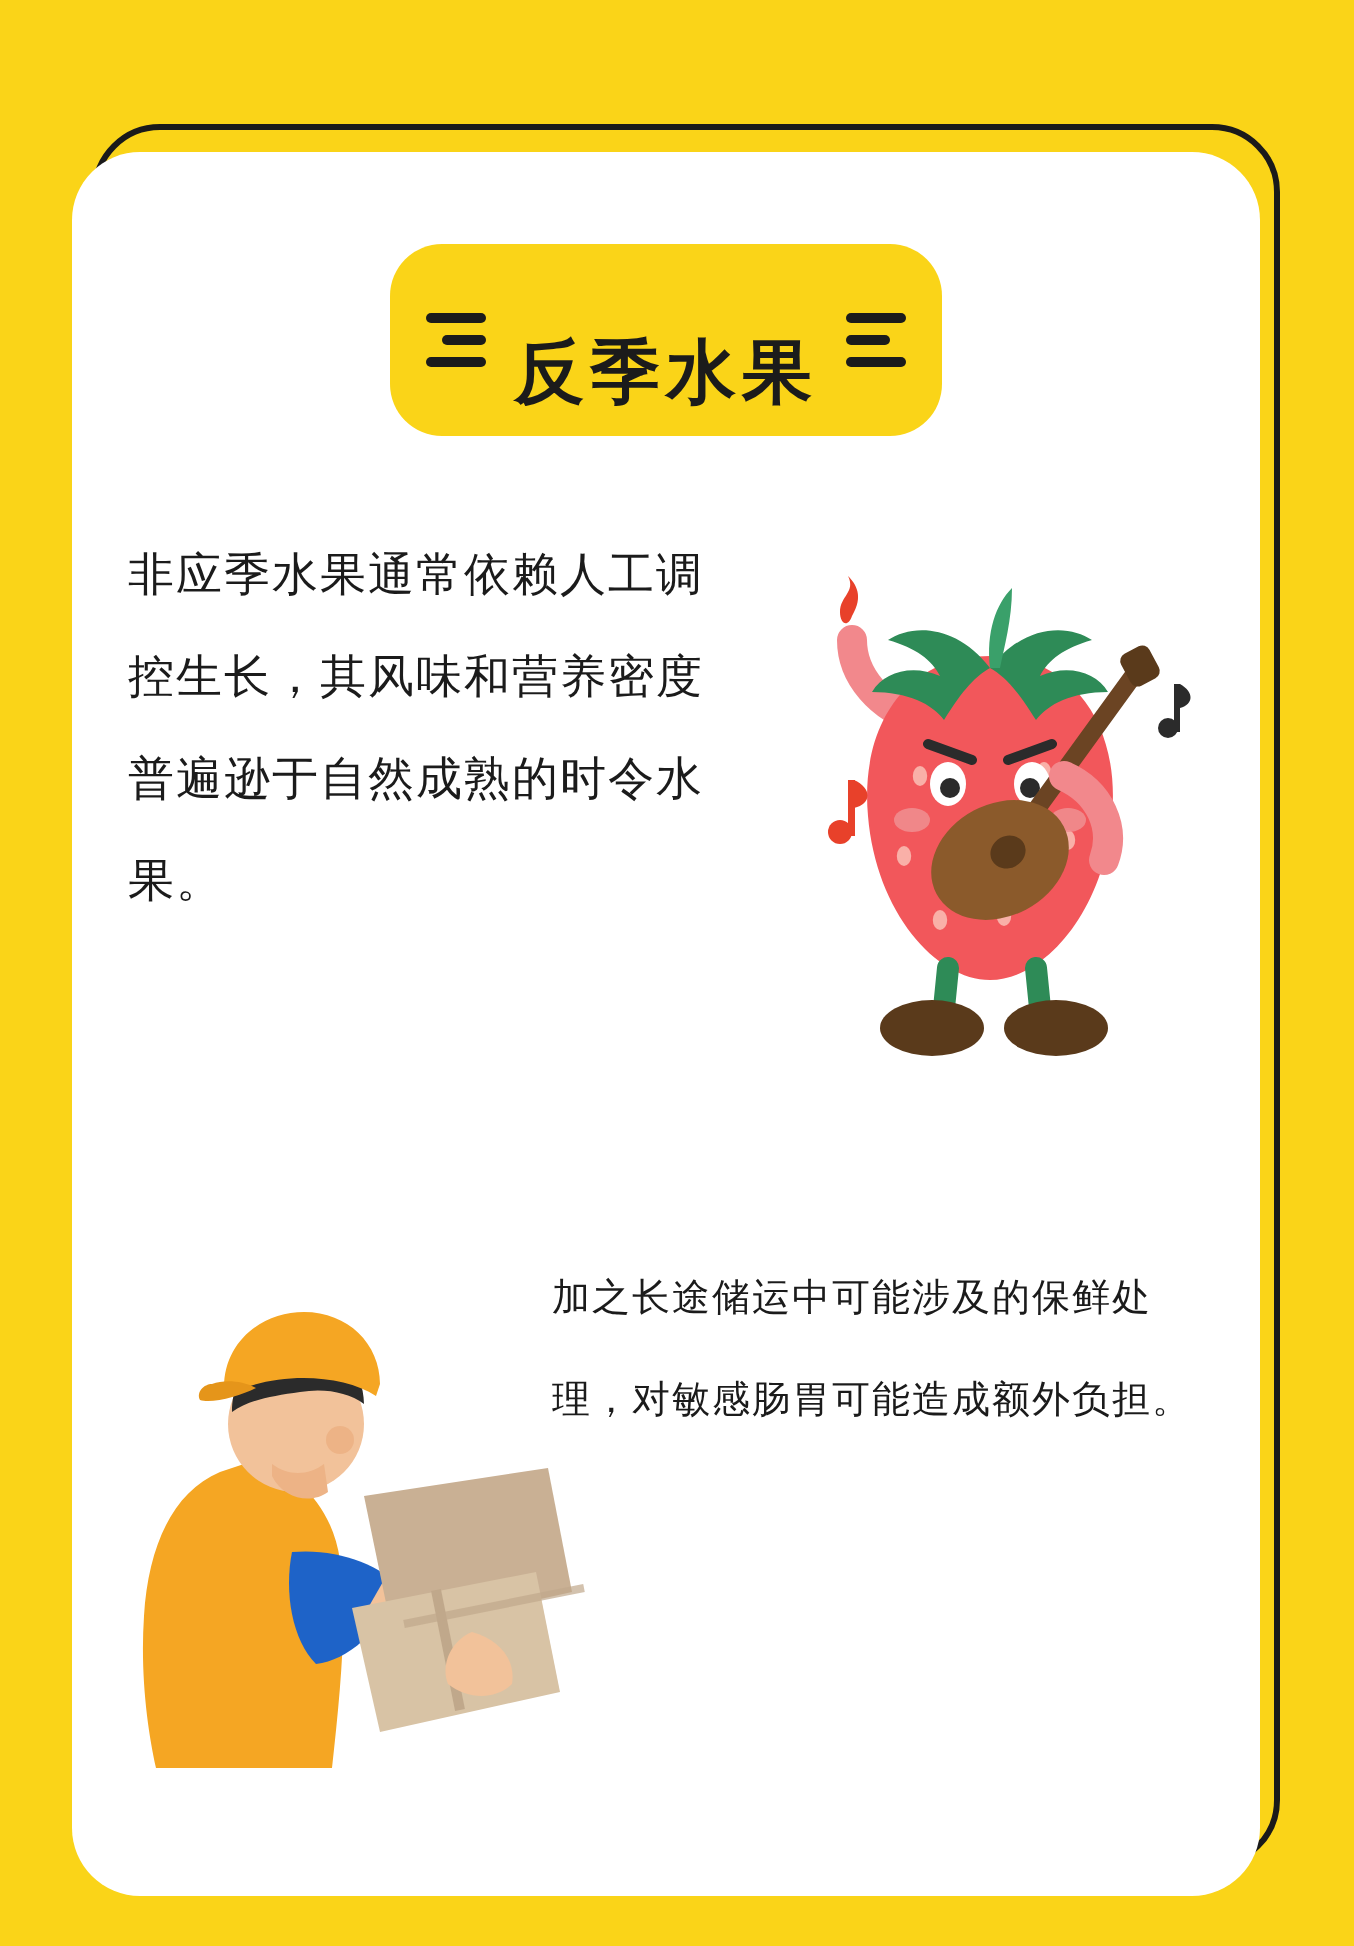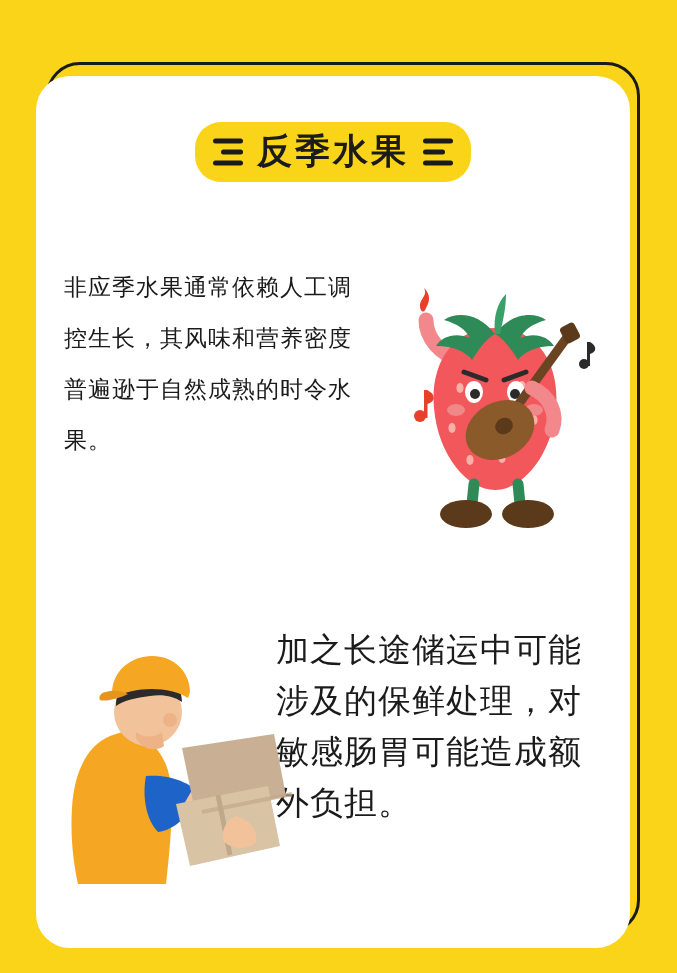--- a/index.html
+++ b/index.html
@@ -62,20 +62,21 @@
     align-items: center;
     justify-content: center;
   }
   .title-text {
     font-size: 35px;
     font-weight: bold;
     color: #1b1b1b;
     letter-spacing: 3px;
     line-height: 1;
     font-family: "Liberation Sans", sans-serif;
+    margin-top: 36px;
   }
   .bars {
     position: absolute;
     display: flex;
     flex-direction: column;
     gap: 6px;
     top: 50%;
     transform: translateY(-50%);
   }
   .bars.left { left: 18px; align-items: flex-end; }
@@ -123,21 +124,21 @@
     left: 0;
     top: 548px;
     width: 594px;
     height: 280px;
   }
   .para2 {
     position: absolute;
     right: 24px;
     top: 0;
     width: 330px;
-    font-size: 33px;
+    font-size: 19px;
     line-height: 51px;
     color: #1b1b1b;
     letter-spacing: 1px;
     font-family: "Liberation Sans", sans-serif;
   }
   .art-courier {
     position: absolute;
     left: 14px;
     top: 16px;
     width: 260px;

